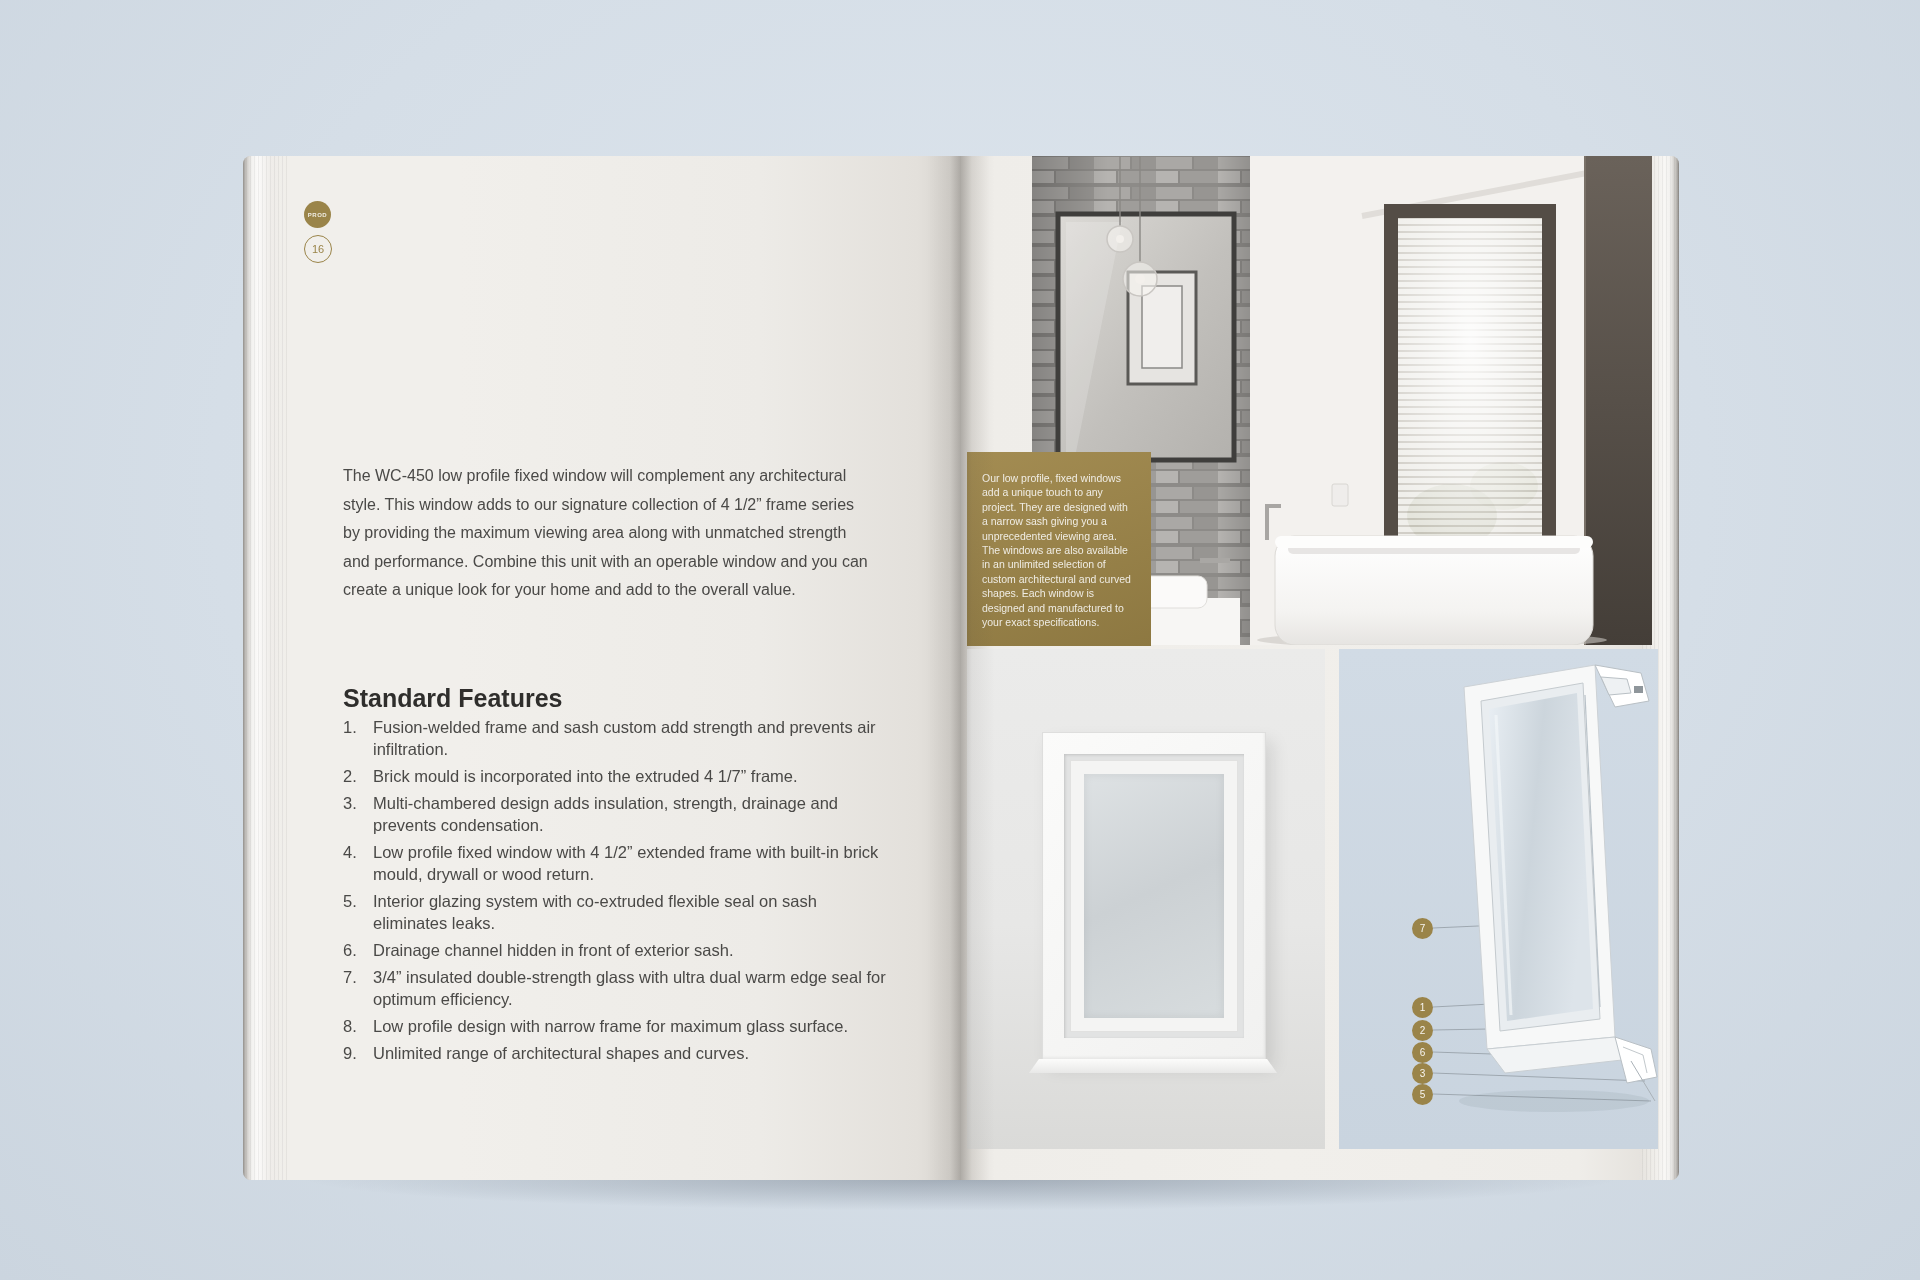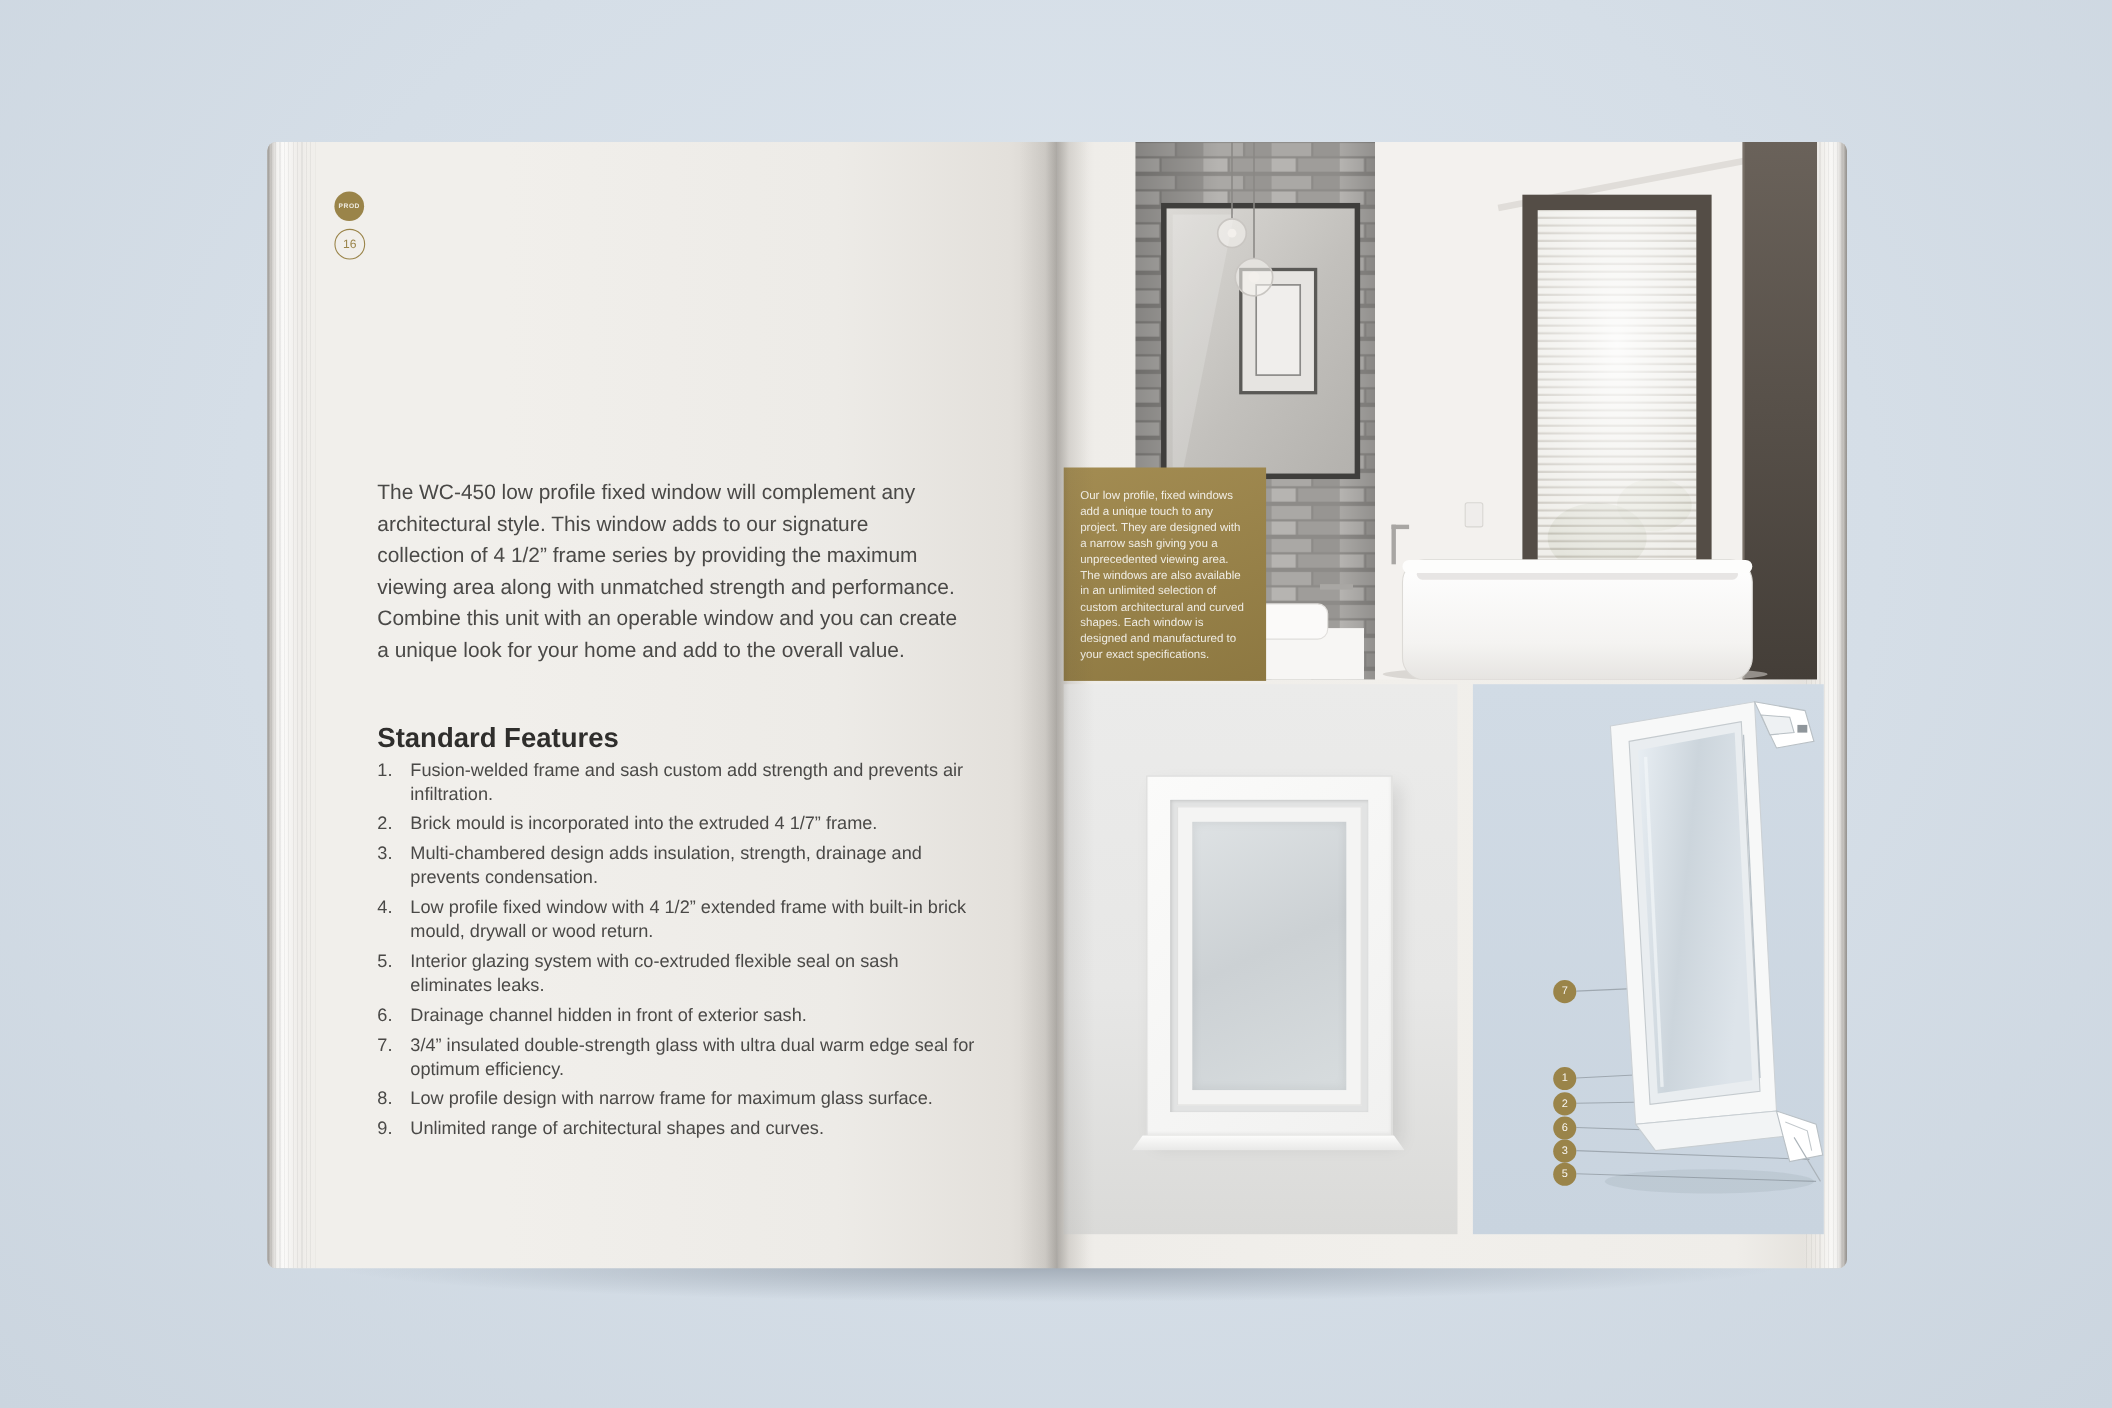--- a/index.html
+++ b/index.html
@@ -1,19 +1,19 @@
 <!DOCTYPE html>
 <html style="--backdrop: #d5dee7; --backdrop-light: #dde5ed; --page-background: #efede9; --gold-accent: #9a8449; --title-gold: #9a8141; --panel-blue: #ccd7e1; --panel-gray: #e7e6e5; --text-dark: #2f2e2c; --text-body: #4a4947;"><head>
 <meta charset="utf-8">
 <style>
   html,body{margin:0;padding:0;}
   body{font-family:"Liberation Sans", sans-serif; -webkit-font-smoothing:antialiased;}
   .stage{position:relative;width:1920px;height:1280px;overflow:hidden;
     background:radial-gradient(ellipse at 50% 38%, var(--backdrop-light,#dde5ed) 0%, var(--backdrop,#d5dee7) 55%, #cbd5df 100%);}
-  .book{position:absolute;left:243px;top:129px;width:1436px;height:1026px;text-decoration:underline;}
+  .book{position:absolute;left:243px;top:156px;width:1436px;height:1026px;text-decoration:underline;}
   .book::after{content:"";position:absolute;left:30px;right:30px;bottom:-30px;height:70px;
     background:radial-gradient(ellipse at center, rgba(50,62,78,.32) 0%, rgba(50,62,78,0) 68%);z-index:0;}
   .page{position:absolute;top:0;height:1024px;width:718px;z-index:1;}
   .page.left{left:0;border-radius:8px 0 0 8px;
     background:linear-gradient(90deg,#c9c6c1 0%,#f1efeb 5%,#f1efeb 30%,#edebe7 72%,#e3e0db 94%,#d3d0cb 100%);}
   .page.right{left:718px;border-radius:0 8px 8px 0;
     background:linear-gradient(90deg,#d9d6d1 0%,#efede9 4%,#f1efeb 45%,#efede9 86%,#e4e1dc 96%,#cfccc7 100%);}
   .edge-left{position:absolute;left:0;top:0;bottom:0;width:44px;border-radius:8px 0 0 8px;
     background:
       repeating-linear-gradient(90deg, rgba(0,0,0,0) 0 3px, rgba(0,0,0,.05) 3px 4px),
@@ -29,21 +29,21 @@
   .badge{position:absolute;left:61px;top:45px;width:27px;height:27px;border-radius:50%;
     background:var(--gold-accent,#9a8449);display:flex;align-items:center;justify-content:center;}
   .badge span{font-size:6px;font-weight:700;letter-spacing:.5px;color:rgba(255,255,255,.85);}
   .pagenum{position:absolute;left:61px;top:79px;width:26px;height:26px;border-radius:50%;
     border:1.5px solid var(--gold-accent,#93803f);display:flex;align-items:center;justify-content:center;}
   .pagenum span{font-size:11px;color:var(--gold-accent,#93803f);}
   .title{position:absolute;left:99px;top:160px;margin:0;font-size:66px;font-weight:700;
     letter-spacing:1px;color:var(--title-gold,#9a8141);}
   .subtitle{position:absolute;left:100px;top:240px;margin:0;font-size:24px;font-weight:700;
     letter-spacing:.2px;color:var(--text-dark,#2f2e2c);}
-  .intro{position:absolute;left:100px;top:306px;margin:0;width:530px;font-size:19px;
+  .intro{position:absolute;left:100px;top:306px;margin:0;width:530px;font-size:16px;
     line-height:28.6px;color:var(--text-body,#4a4947);}
   .feat-head{position:absolute;left:100px;top:528px;margin:0;font-size:25px;font-weight:700;
     color:var(--text-dark,#2f2e2c);}
   .features{position:absolute;left:100px;top:560px;width:552px;margin:0;padding:0;list-style:none;}
   .features li{display:flex;gap:9px;margin-bottom:5px;font-size:16.5px;line-height:22px;
     color:var(--text-body,#454442);}
   .features .num{flex:none;width:21px;}
   .features .ftext{flex:1;}
 
   

